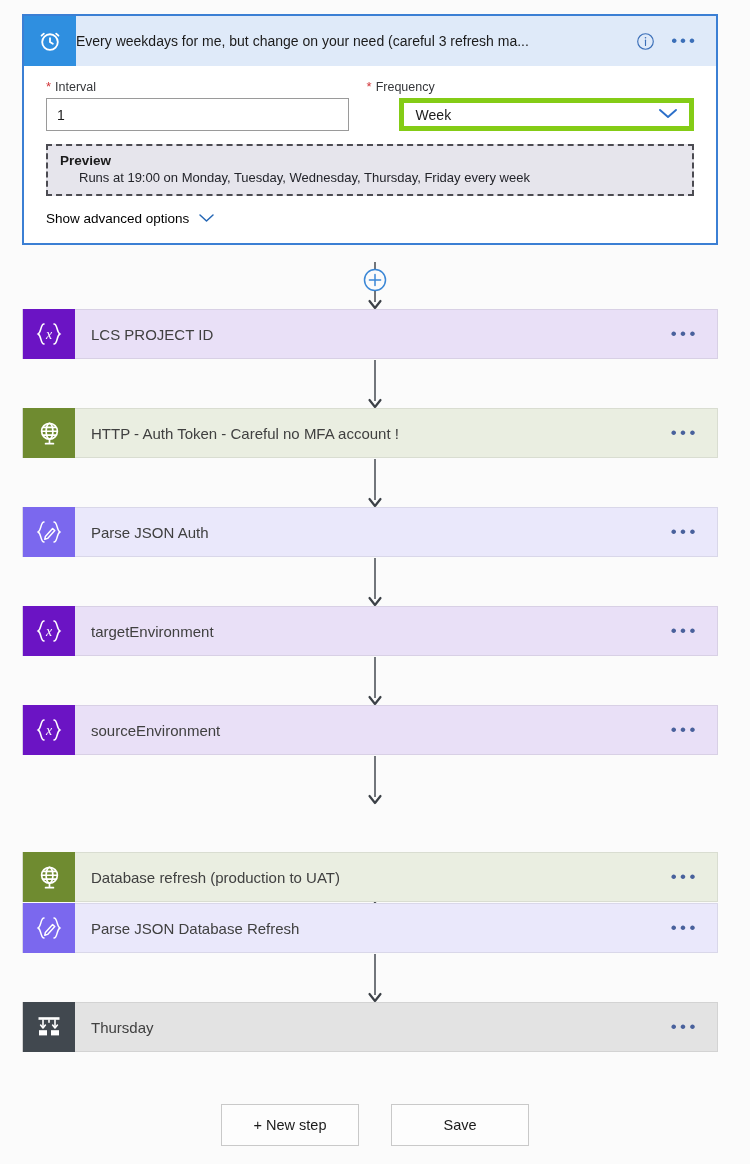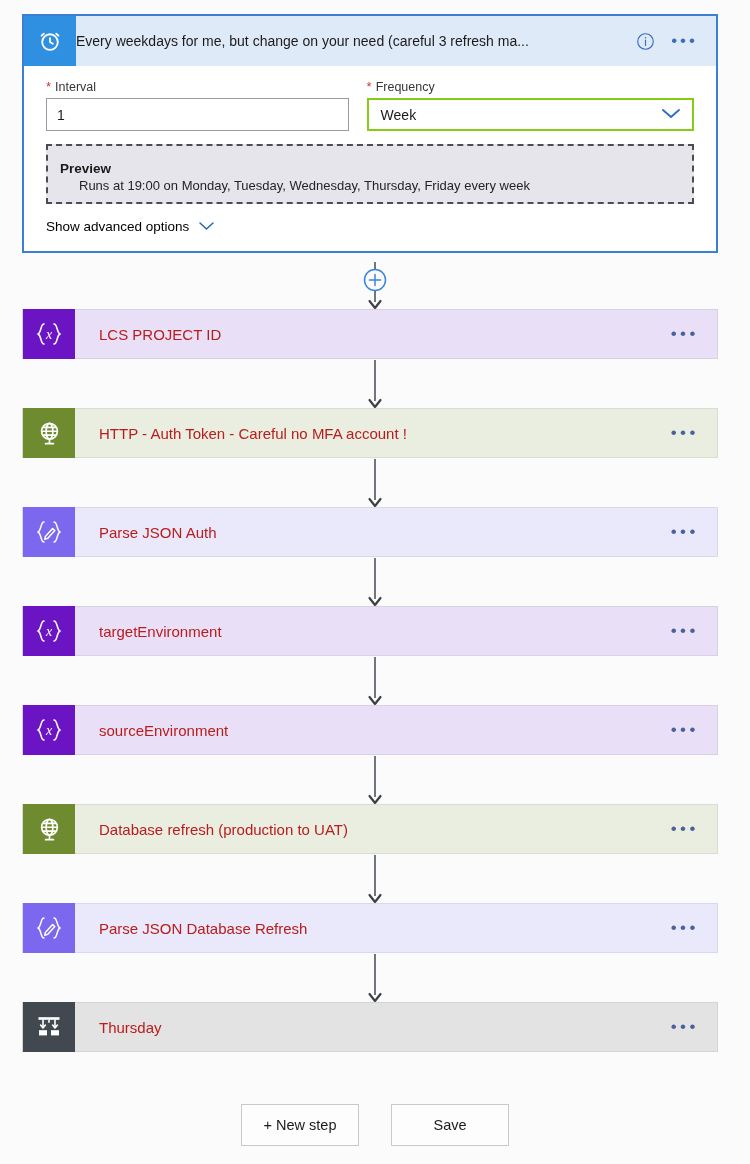--- a/index.html
+++ b/index.html
@@ -79,35 +79,35 @@
     background: #fff;
     font-size: 14px;
     color: #1b1b1b;
     padding: 0 10px;
     font-family: "Liberation Sans", sans-serif;
     outline: none;
     width: 100%;
   }
   .select-box {
     height: 33px;
-    border: 2px solid #84cc16;
+    border: 5px solid #84cc16;
     background: #fff;
     display: flex; align-items: center;
     padding: 0 10px 0 12px;
-    font-size: 14px; color: #1b1b1b;
+    font-size: 14px; color: #1b1b1b; margin-left: 32px;
   }
   .select-value { flex: 1 1 auto; }
 
   .preview-box {
     margin-top: 13px;
     border: 2px dashed #4c4c52;
     background: #e6e5ec;
     padding: 7px 12px 9px 12px;
   }
-  .preview-title { font-size: 13.5px; font-weight: bold; color: #1b1b1b; margin-top: 8px; }
+  .preview-title { font-size: 13.5px; font-weight: bold; color: #1b1b1b; }
   .preview-text { font-size: 13px; color: #23242a; margin-top: 2px; margin-left: 19px; }
 
   .adv-link {
     margin-top: 15px;
     display: inline-flex; align-items: center; gap: 9px;
     color: #000000; font-size: 13.5px;
   }
 
   
   .conn { position: absolute; left: 0; width: 750px; }
@@ -122,42 +122,42 @@
     display: flex; align-items: center;
     border: 1px solid rgba(0,0,0,0.07);
   }
   .node-icon {
     width: 52px; height: 50px;
     flex: 0 0 52px;
     display: flex; align-items: center; justify-content: center;
   }
   .node-title {
     flex: 1 1 auto;
-    padding-left: 24px;
+    padding-left: 16px;
     font-size: 15px;
-    color: #b91c1c;
+    color: #404040;
     white-space: nowrap; overflow: hidden; text-overflow: ellipsis;
   }
   .node-ellipsis {
     flex: 0 0 auto;
     margin-right: 18px;
     color: #49619c;
     letter-spacing: 3.5px;
     font-size: 17px;
     line-height: 10px;
   }
 
   
   .footer {
     position: absolute; left: 0; top: 1104px;
     width: 750px;
     display: flex; justify-content: center; gap: 32px;
   }
   .btn {
-    width: 118px; height: 42px;
+    width: 138px; height: 42px;
     border: 1px solid #c9c9c9;
     background: #fdfdfd;
     font-size: 14.5px;
     color: #1b1b1b;
     font-family: "Liberation Sans", sans-serif;
     display: flex; align-items: center; justify-content: center;
     cursor: pointer;
   }
 </style>
 </head>
@@ -337,21 +337,21 @@
       <svg width="34" height="26" viewBox="0 0 34 26" fill="none" stroke="#ffffff" stroke-width="1.6">
         <path d="M12 3 C8.5 3 9.5 11 6.2 13 C9.5 15 8.5 23 12 23" stroke-linecap="round"></path>
         <path d="M22 3 C25.5 3 24.5 11 27.8 13 C24.5 15 25.5 23 22 23" stroke-linecap="round"></path>
         <text x="17" y="18" font-family="Liberation Serif, serif" font-size="14" font-style="italic" fill="#ffffff" stroke="none" text-anchor="middle">x</text>
       </svg>
     </div>
     <div class="node-title">sourceEnvironment</div>
     <div class="node-ellipsis">•••</div>
   </div>
 
-  <div class="node" style="top:804px; background:#eaeee1;">
+  <div class="node" style="top:852px; background:#eaeee1;">
     <div class="node-icon" style="background:#6f8b30;">
       <svg width="27" height="27" viewBox="0 0 24 24" fill="none" stroke="#ffffff" stroke-width="1.5">
         <circle cx="12" cy="10" r="7"></circle>
         <ellipse cx="12" cy="10" rx="3" ry="7"></ellipse>
         <path d="M5.2 10 H18.8 M6.2 6.5 H17.8 M6.2 13.5 H17.8"></path>
         <path d="M12 17 V21 M8.5 21 H15.5" stroke-linecap="round"></path>
       </svg>
     </div>
     <div class="node-title">Database refresh (production to UAT)</div>
     <div class="node-ellipsis">•••</div>

